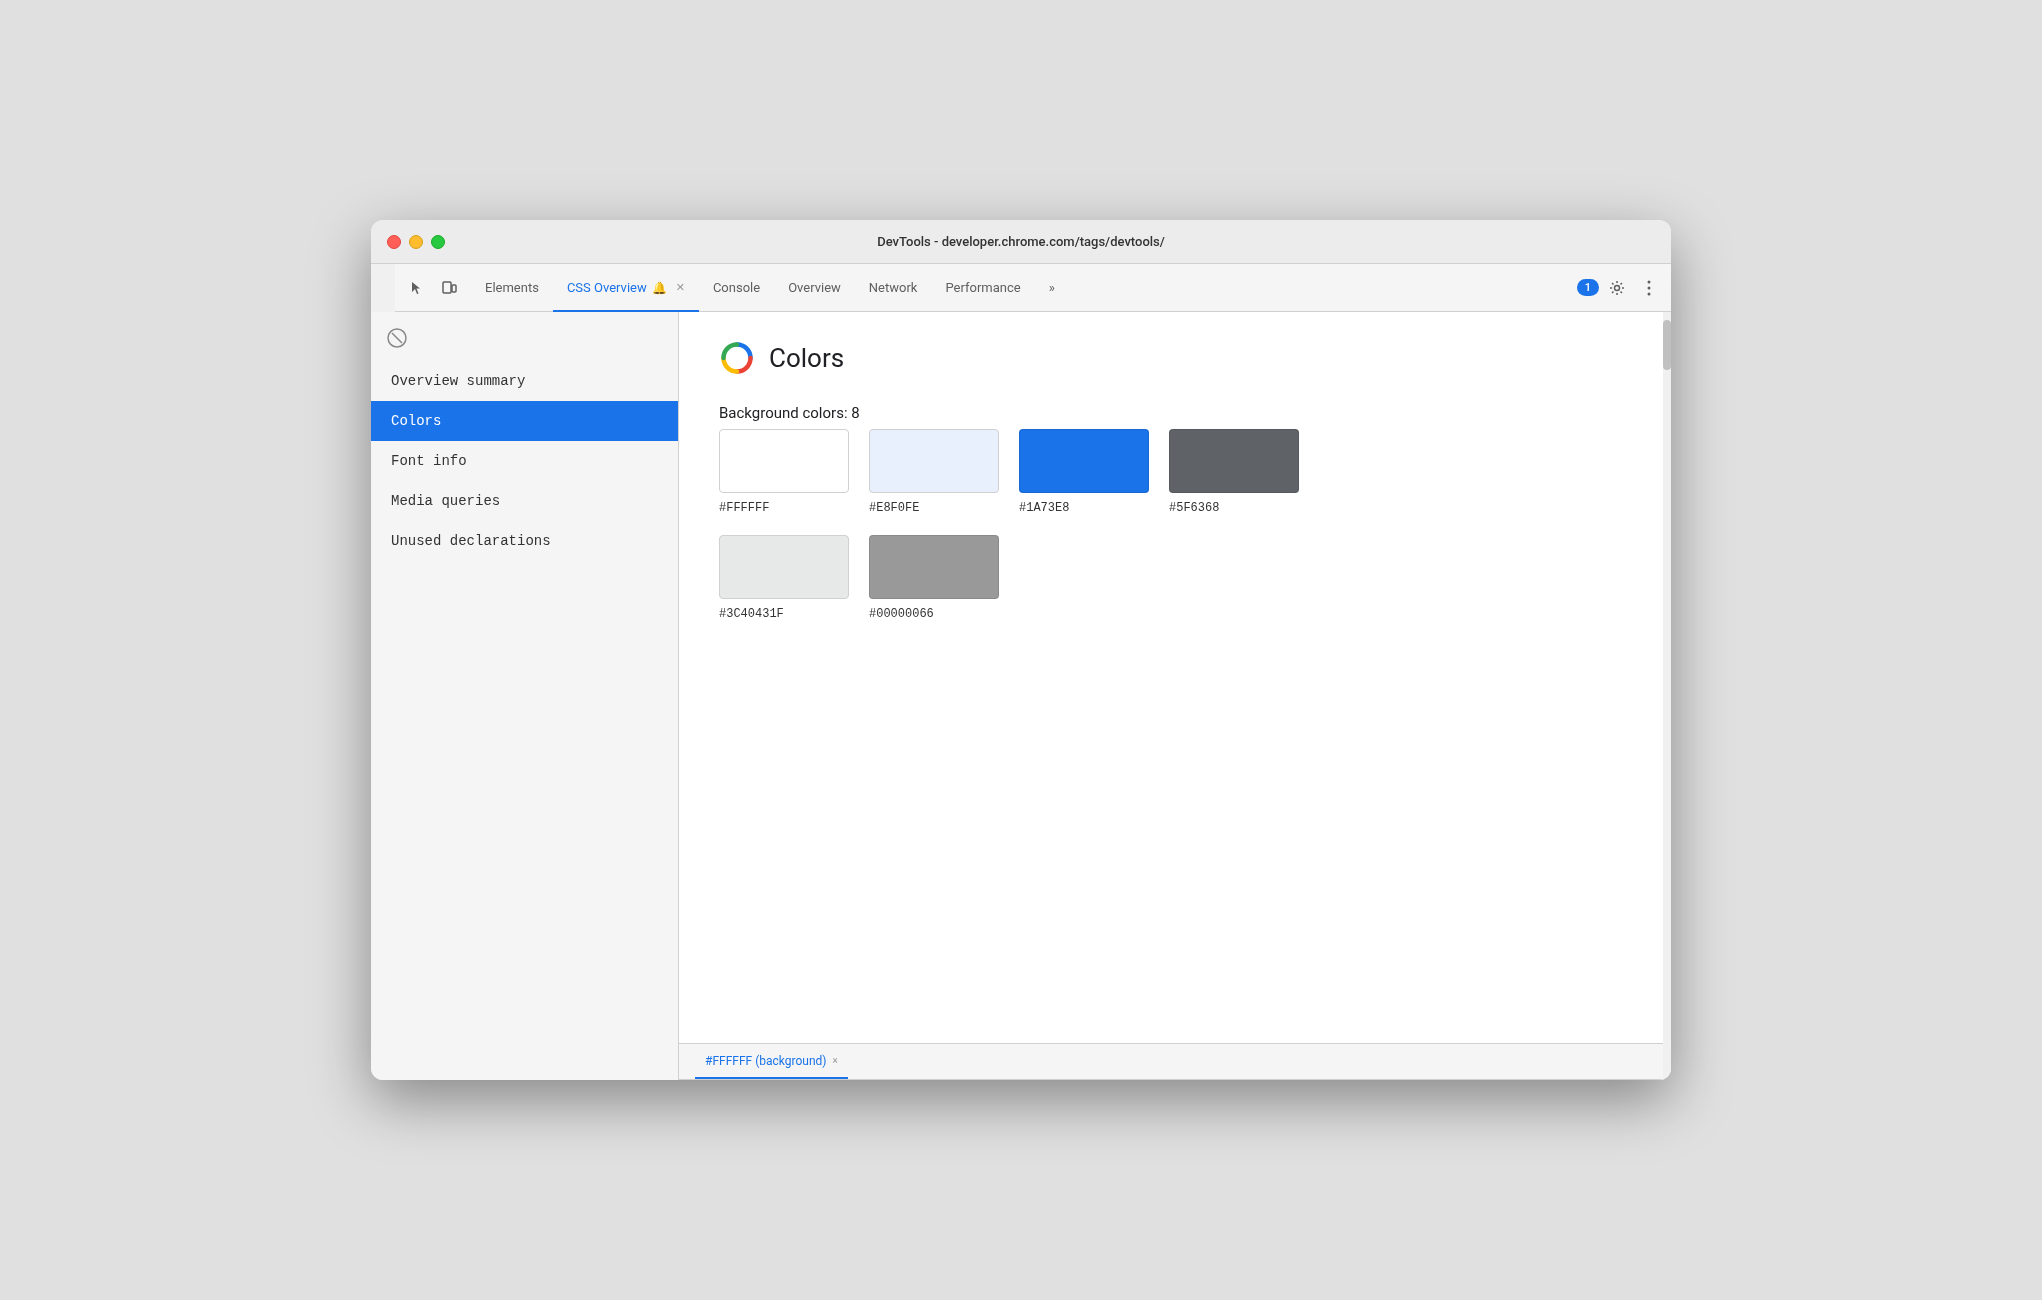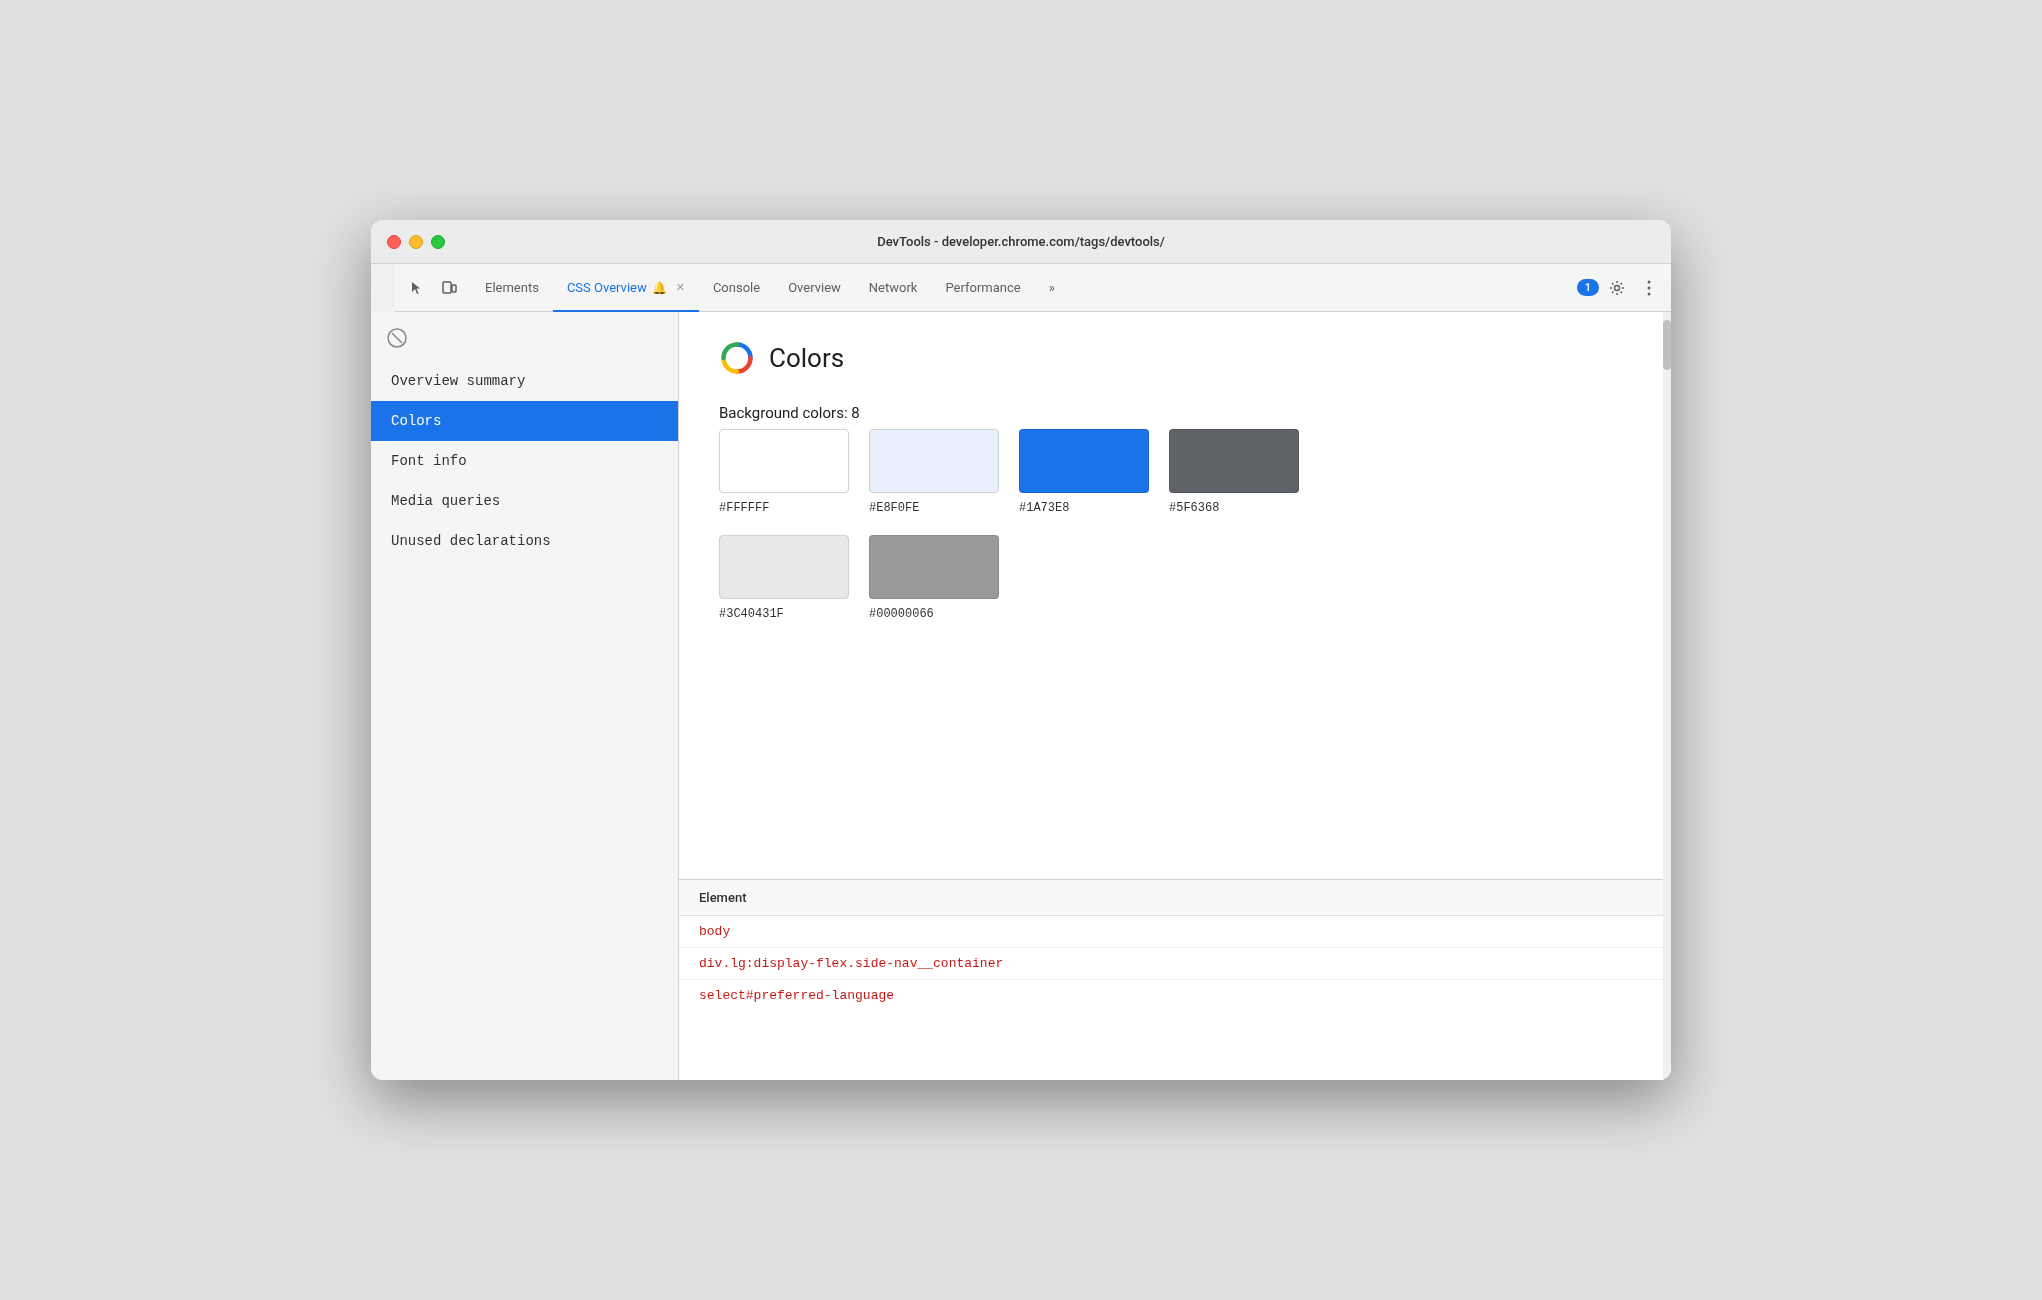--- a/index.html
+++ b/index.html
@@ -468,22 +468,22 @@
             <span class="color-label">#00000066</span>
           </div>
         </div>
       </div>
 
       <div style="position:absolute; right:0; top:0; bottom:0; width:8px; background:#f0f0f0;">
         <div style="width:8px; height:50px; background:#c0c0c0; border-radius:4px; position:absolute; top:8px;"></div>
       </div>
 
       <div class="bottom-panel">
-        <div class="bottom-content">
-          <div class="element-header">Element</div>
-          <div class="element-row">body</div>
-          <div class="element-row">div.lg:display-flex.side-nav__container</div>
-          <div class="element-row">select#preferred-language</div>
+        <div class="bottom-tabs">
+          <div class="bottom-tab active">
+            <span>#FFFFFF (background)</span>
+            <span class="bottom-tab-close">×</span>
+          </div>
         </div>
       </div>
     </div>
   </div>
 </div>
 
 </body></html>

